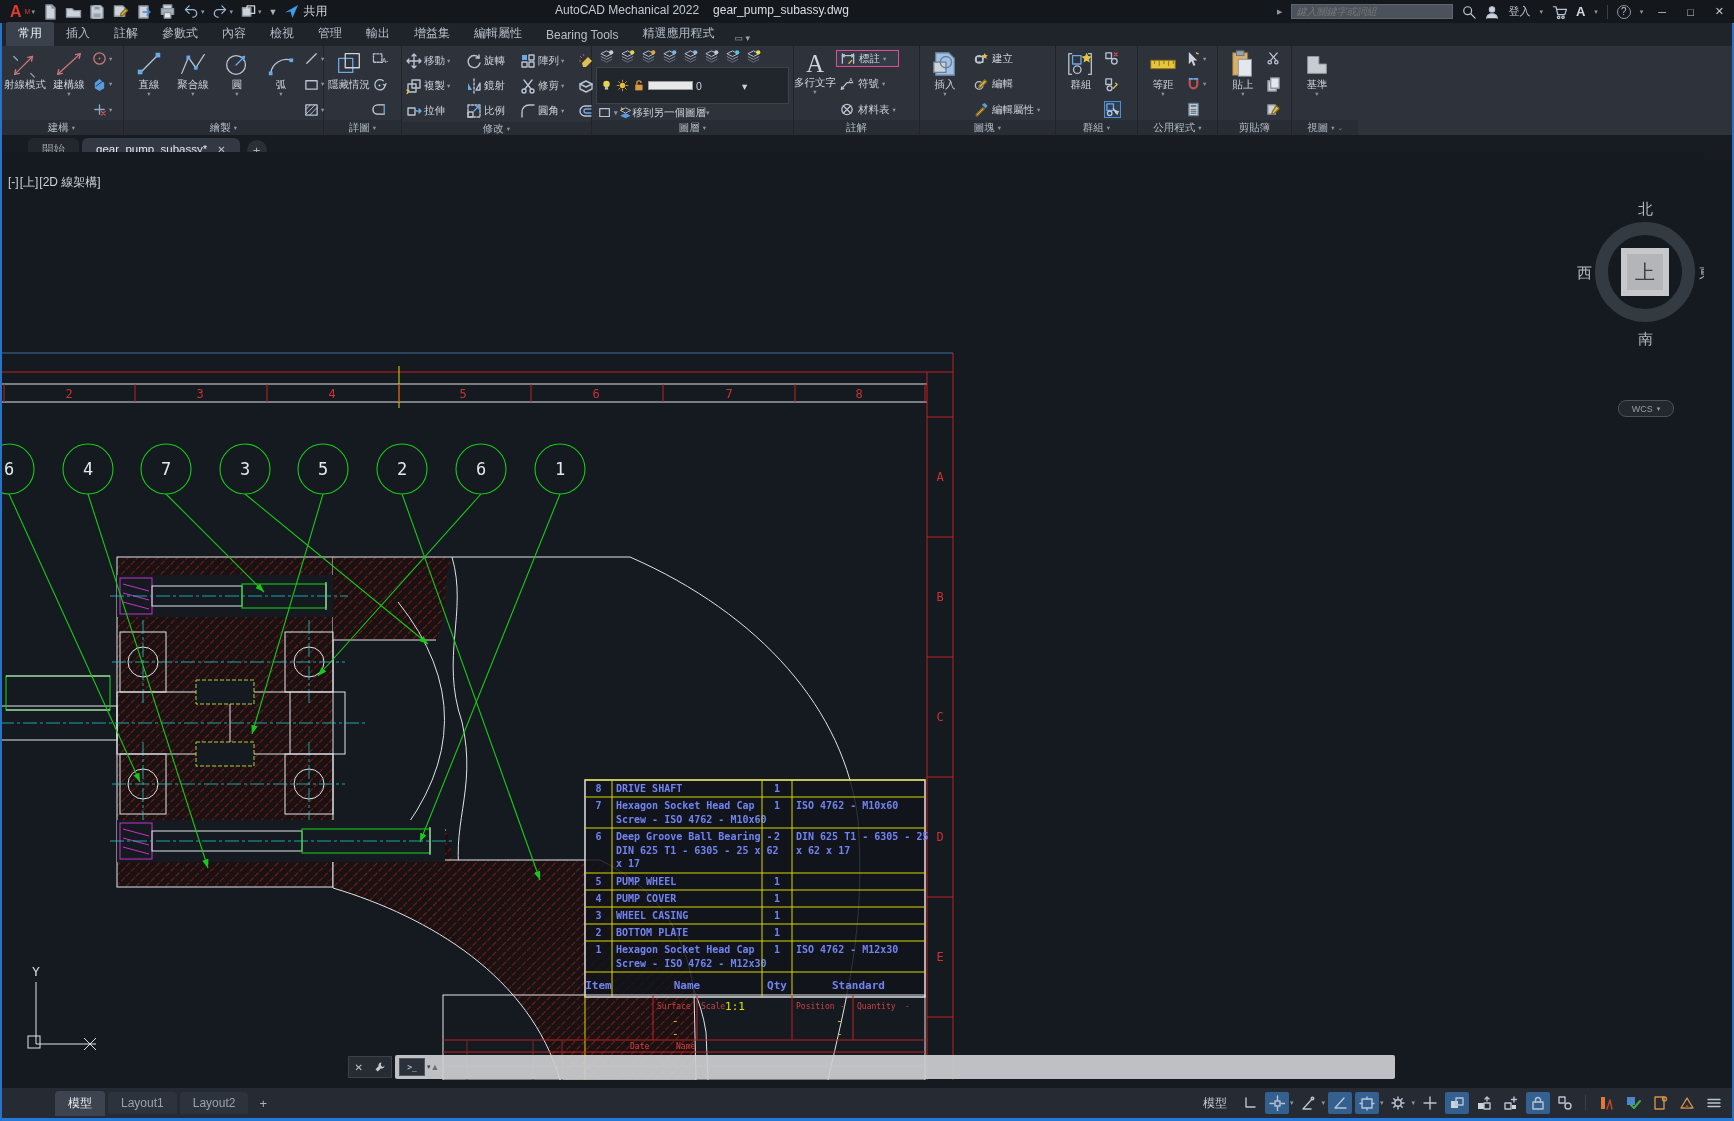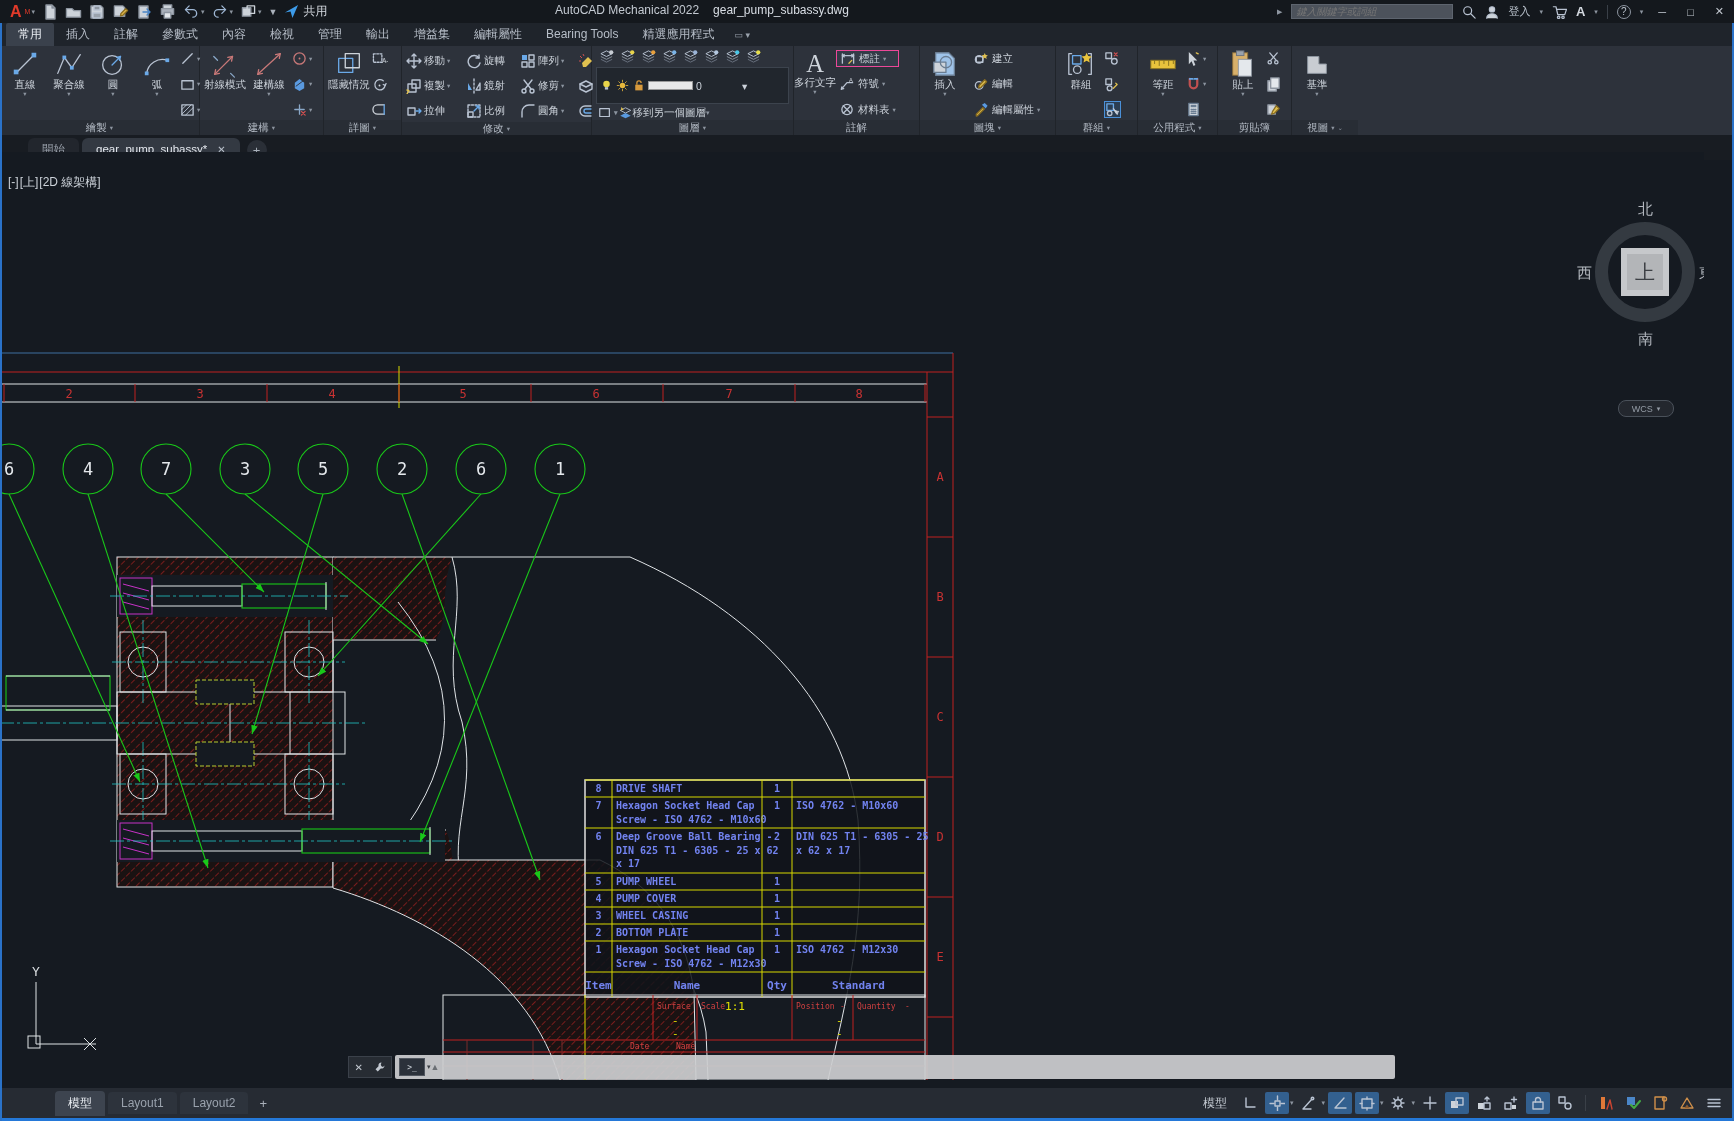--- a/index.html
+++ b/index.html
@@ -14,21 +14,21 @@
 .logoA{font-weight:bold;font-size:16px;color:#e03a2a;letter-spacing:0;padding:0 2px}
 .logoM{font-size:7px;color:#e03a2a;vertical-align:super}
 .dn{font-size:7px;color:#8d95a0}
 .apptitle{position:absolute;left:555px;top:3px;font-size:12px;color:#c3c9d1;white-space:nowrap}
 .apptitle b{font-weight:normal;color:#d9dee5;margin-left:14px}
 .tright{position:absolute;right:4px;top:0;height:23px;display:flex;align-items:center;gap:9px;font-size:11px;color:#b9c1cb}
 .searchbox{width:162px;height:15px;background:#4c525b;border:1px solid #5d646e;color:#23272d;font-style:italic;font-size:10px;padding:0 4px;font-family:"Liberation Sans",sans-serif}
 .winbtn{font-size:11px;color:#c3c9d1;padding:0 6px;cursor:pointer}
 .sep{width:1px;height:14px;background:#3a4048}
 
-.tabrow{position:absolute;top:23px;left:0;right:0;height:23px;background:#1f242b;display:flex;align-items:center;padding-left:6px;font-size:12px}
+.tabrow{position:absolute;top:23px;left:0;right:0;height:23px;background:#1f242b;display:flex;align-items:flex-end;padding-left:6px;font-size:12px}
 .rtab{padding:3px 12px 4px;color:#b7bec8;cursor:pointer;white-space:nowrap}
 .rtab.active{background:#3a414c;color:#e8ecf1;border-radius:2px 2px 0 0}
 .rtab-more{padding:3px 8px;color:#9aa2ac;font-size:9px;cursor:pointer}
 
 .ribbon{position:absolute;top:46px;left:0;right:0;height:89px;background:#2d323b;display:flex}
 .panel{height:89px;display:flex;flex-direction:column;border-right:1px solid #20242a;flex:0 0 auto}
 .pbody{flex:1;display:flex;padding:3px 4px 0;gap:2px}
 .pfoot{height:15px;display:flex;align-items:center;justify-content:center;gap:3px;background:#282d35;font-size:10.5px;color:#b4bbc5;cursor:pointer}
 .pfoot .dn{font-size:6.5px}
 .bigbtn{width:42px;display:flex;flex-direction:column;align-items:center;cursor:pointer;text-align:center}
@@ -225,20 +225,68 @@
       <span class="rtab">輸出</span>
       <span class="rtab">增益集</span>
       <span class="rtab">編輯屬性</span>
       <span class="rtab">Bearing Tools</span>
       <span class="rtab">精選應用程式</span>
       <span class="rtab-more">▭ ▾</span>
     </div>
 
   <div class="ribbon">
 
+    <div class="panel" style="width:124px">
+      <div class="pbody">
+        <span class="bigbtn">
+          <svg class="i" width="30" height="30" viewBox="0 0 32 32">
+              <path d="M10,22L24,8 M10,22l-5,5" stroke="#c87878"></path>
+              <path d="M24,8l-5,1 M24,8l-1,5 M5,27l5,-1 M5,27l1,-5" stroke="#c87878"></path>
+              <path d="M8,12l-4,-4 M22,26l4,4" stroke="#8aa8c8"></path>
+            </svg>
+          <i>射線模式</i>
+          </span>
+        <span class="bigbtn">
+          <svg class="i" width="30" height="30" viewBox="0 0 32 32">
+              <path d="M4,27L28,5" stroke="#c87878"></path>
+              <path d="M28,5l-5,1 M28,5l-1,5 M4,27l5,-1 M4,27l1,-5" stroke="#c87878"></path>
+            </svg>
+          <i>建構線</i>
+            <b>▾</b>
+          </span>
+        <span class="smallcol">
+          <span class="srow">
+              <svg class="i" width="15" height="15" viewBox="0 0 16 16">
+                <circle cx="8" cy="8" r="6" stroke="#c87878"></circle>
+                <circle cx="8" cy="8" r="1" fill="#c87878" stroke="none"></circle>
+              </svg>
+              <b>▾</b>
+            </span>
+          <span class="srow">
+              <svg width="15" height="15" viewBox="0 0 16 16">
+                <path d="M8,2l5,4v6l-5,3-5,-3V6z" fill="#5a9ae0"></path>
+                <path d="M4,10l8,-6" stroke="#2d323b"></path>
+              </svg>
+              <b>▾</b>
+            </span>
+          <span class="srow">
+              <svg class="i" width="15" height="15" viewBox="0 0 16 16">
+                <path d="M3,8h10 M8,3v10" stroke="#8aa8c8"></path>
+                <path d="M10,10l4,4 M14,10l-4,4" stroke="#d05050"></path>
+              </svg>
+              <b>▾</b>
+            </span>
+        </span>
+      </div>
+      <div class="pfoot">
+          <span>建構</span>
+          <span class="dn">▾</span>
+        </div>
+    </div>
+
     <div class="panel" style="width:200px">
       <div class="pbody">
         <span class="bigbtn">
           <svg class="i" width="30" height="30" viewBox="0 0 32 32">
               <path d="M7,25L25,7"></path>
               <rect x="4" y="22" width="5" height="5" fill="#6aa9e8" stroke="none"></rect>
               <rect x="23" y="4" width="5" height="5" fill="#6aa9e8" stroke="none"></rect>
             </svg>
           <i>直線</i>
             <b>▾</b>
@@ -287,68 +335,20 @@
               <svg class="i" width="15" height="15" viewBox="0 0 16 16">
                 <rect x="2" y="3" width="12" height="11"></rect>
                 <path d="M2,8l5,-5 M2,13l10,-10 M6,14l8,-8" stroke-width="1"></path>
               </svg>
               <b>▾</b>
             </span>
         </span>
       </div>
       <div class="pfoot">
           <span>繪製</span>
-          <span class="dn">▾</span>
-        </div>
-    </div>
-
-    <div class="panel" style="width:124px">
-      <div class="pbody">
-        <span class="bigbtn">
-          <svg class="i" width="30" height="30" viewBox="0 0 32 32">
-              <path d="M10,22L24,8 M10,22l-5,5" stroke="#c87878"></path>
-              <path d="M24,8l-5,1 M24,8l-1,5 M5,27l5,-1 M5,27l1,-5" stroke="#c87878"></path>
-              <path d="M8,12l-4,-4 M22,26l4,4" stroke="#8aa8c8"></path>
-            </svg>
-          <i>射線模式</i>
-          </span>
-        <span class="bigbtn">
-          <svg class="i" width="30" height="30" viewBox="0 0 32 32">
-              <path d="M4,27L28,5" stroke="#c87878"></path>
-              <path d="M28,5l-5,1 M28,5l-1,5 M4,27l5,-1 M4,27l1,-5" stroke="#c87878"></path>
-            </svg>
-          <i>建構線</i>
-            <b>▾</b>
-          </span>
-        <span class="smallcol">
-          <span class="srow">
-              <svg class="i" width="15" height="15" viewBox="0 0 16 16">
-                <circle cx="8" cy="8" r="6" stroke="#c87878"></circle>
-                <circle cx="8" cy="8" r="1" fill="#c87878" stroke="none"></circle>
-              </svg>
-              <b>▾</b>
-            </span>
-          <span class="srow">
-              <svg width="15" height="15" viewBox="0 0 16 16">
-                <path d="M8,2l5,4v6l-5,3-5,-3V6z" fill="#5a9ae0"></path>
-                <path d="M4,10l8,-6" stroke="#2d323b"></path>
-              </svg>
-              <b>▾</b>
-            </span>
-          <span class="srow">
-              <svg class="i" width="15" height="15" viewBox="0 0 16 16">
-                <path d="M3,8h10 M8,3v10" stroke="#8aa8c8"></path>
-                <path d="M10,10l4,4 M14,10l-4,4" stroke="#d05050"></path>
-              </svg>
-              <b>▾</b>
-            </span>
-        </span>
-      </div>
-      <div class="pfoot">
-          <span>建構</span>
           <span class="dn">▾</span>
         </div>
     </div>
 
     <div class="panel" style="width:78px">
       <div class="pbody">
         <span class="bigbtn">
           <svg class="i" width="30" height="30" viewBox="0 0 32 32">
               <rect x="5" y="10" width="15" height="15" stroke="#6aa9e8"></rect>
               <rect x="12" y="5" width="15" height="15" stroke="#cdd3da"></rect>

